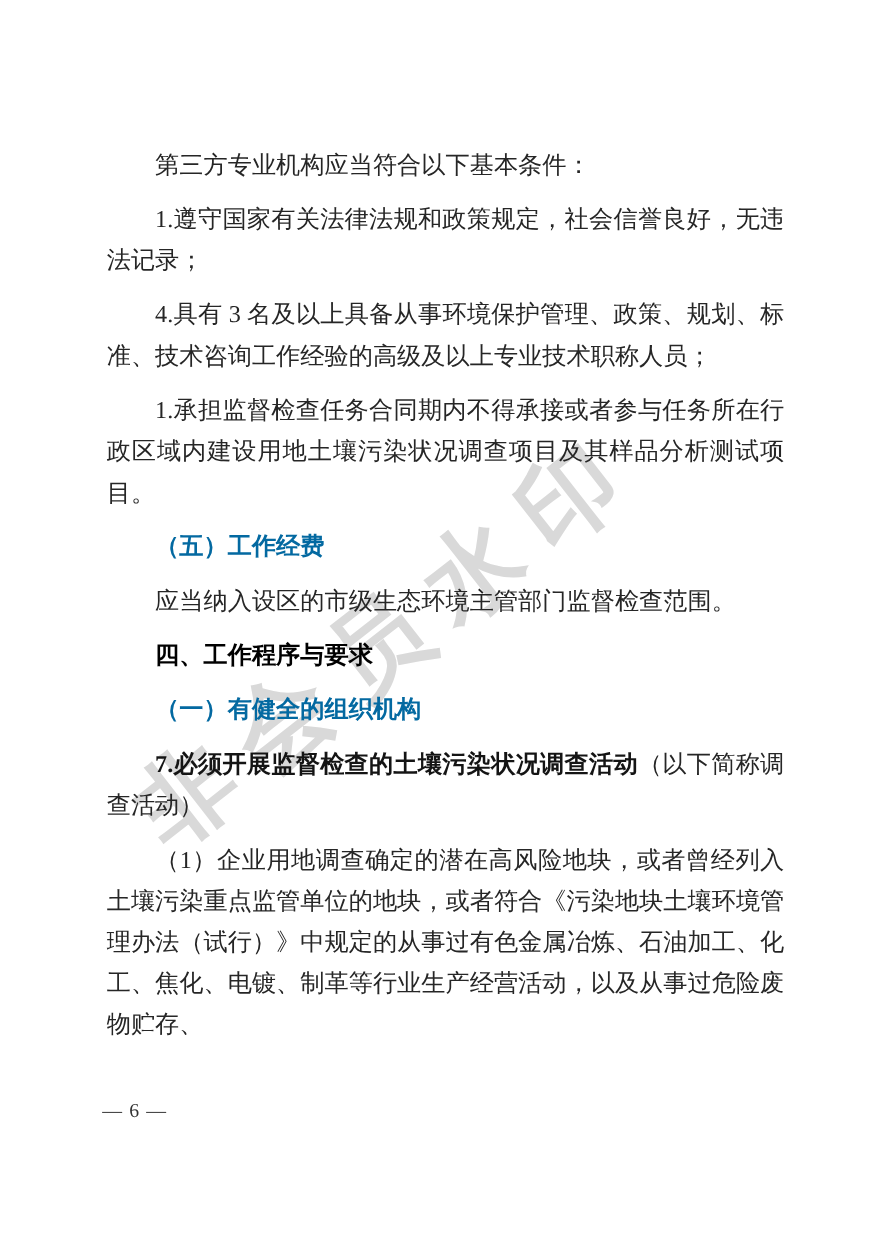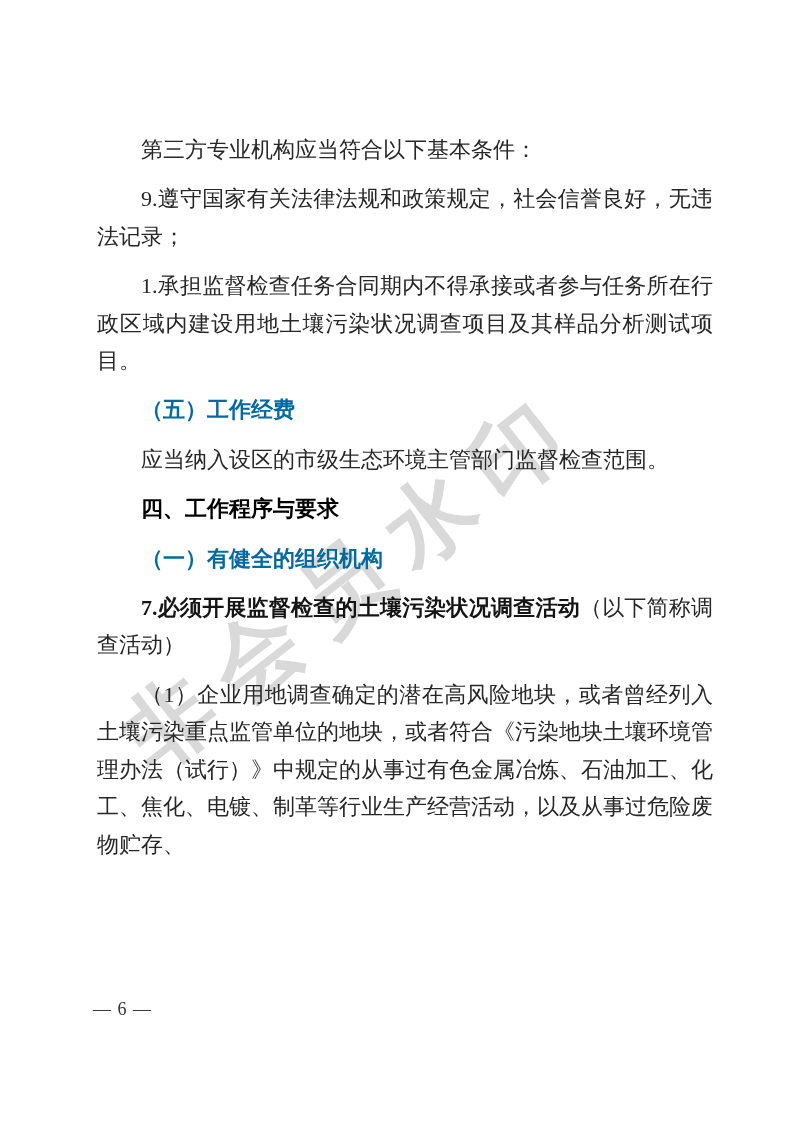--- a/index.html
+++ b/index.html
@@ -66,23 +66,24 @@
 
 <div class="page">
 
   <div class="watermark">非会员水印</div>
 
   <main class="content">
 
     <p>第三方专业机构应当符合以下基本条件：</p>
 
 
-    <p>9.遵守国家有关法律法规和政策规定，社会信誉良好，无违法记录；</p>
+    <p>1.遵守国家有关法律法规和政策规定，社会信誉良好，无违法记录；</p>
 
 
+    <p>4.具有 3 名及以上具备从事环境保护管理、政策、规划、标准、技术咨询工作经验的高级及以上专业技术职称人员；</p>
 
     <p>1.承担监督检查任务合同期内不得承接或者参与任务所在行政区域内建设用地土壤污染状况调查项目及其样品分析测试项目。</p>
 
     <p class="kaiti-bold">（五）工作经费</p>
 
     <p>应当纳入设区的市级生态环境主管部门监督检查范围。</p>
 
     <p class="heiti">四、工作程序与要求</p>
 
     <p class="kaiti-bold">（一）有健全的组织机构</p>

